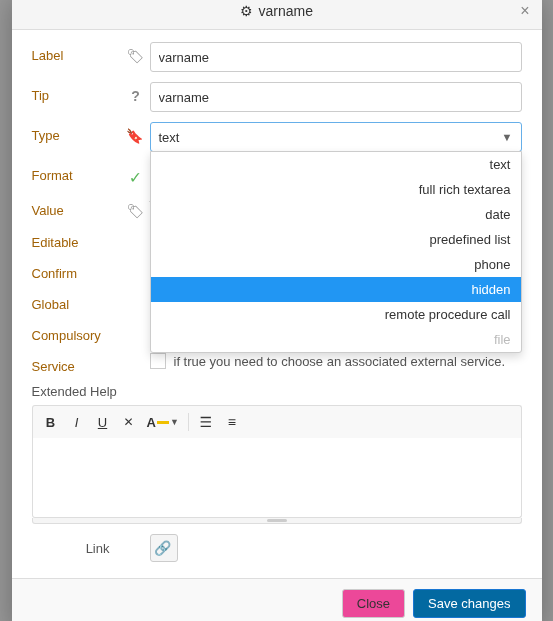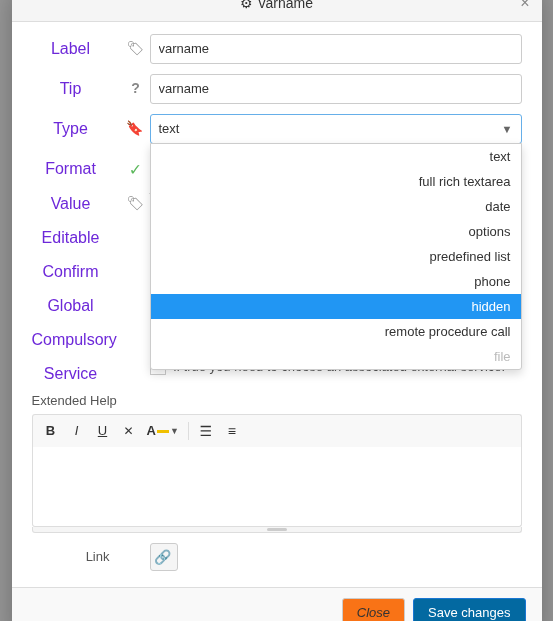--- a/index.html
+++ b/index.html
@@ -56,25 +56,25 @@
       padding: 12px 20px;
     }
     .form-row {
       display: flex;
       align-items: flex-start;
       margin-bottom: 10px;
     }
     .form-label {
       width: 90px;
       min-width: 90px;
-      text-align: center;
+      text-align: left;
       padding-right: 12px;
       padding-top: 6px;
-      color: #6d28d9;
-      font-size: 16px;
+      color: #a16207;
+      font-size: 13px;
     }
     .form-icon {
       width: 28px;
       min-width: 28px;
       display: flex;
       align-items: center;
       justify-content: center;
       padding-top: 6px;
       color: #888;
       font-size: 14px;
@@ -239,24 +239,23 @@
       border-radius: 0 0 4px 4px;
     }
     .btn {
       padding: 6px 14px;
       border-radius: 3px;
       font-size: 13px;
       cursor: pointer;
       border: 1px solid transparent;
     }
     .btn-default {
-      background: #f97316;
+      background: #ec4899;
       border-color: #ccc;
       color: #333;
-      font-style: italic;
     }
     .btn-primary {
       background: #0369a1;
       color: #fff;
       border-color: #1976D2;
     }
   </style>
 </head>
 <body>
 
@@ -290,21 +289,20 @@
       <div class="select-wrapper">
         <div style="width:100%; height:30px; border:1px solid #66afe9; border-radius:3px; padding:4px 8px; font-size:13px; color:#333; background:#fff; display:flex; align-items:center; justify-content:space-between; cursor:pointer;">
           <span>text</span>
           <span style="color:#666; font-size:11px;">▼</span>
         </div>
 
         <div class="dropdown-open">
           <div class="dropdown-item">text</div>
           <div class="dropdown-item">full rich textarea</div>
           <div class="dropdown-item">date</div>
-          <div class="dropdown-item">options</div>
           <div class="dropdown-item">predefined list</div>
           <div class="dropdown-item">phone</div>
           <div class="dropdown-item selected">hidden</div>
           <div class="dropdown-item">remote procedure call</div>
           <div class="dropdown-item disabled">file</div>
         </div>
       </div>
     </div>
 
     <div class="form-row">

